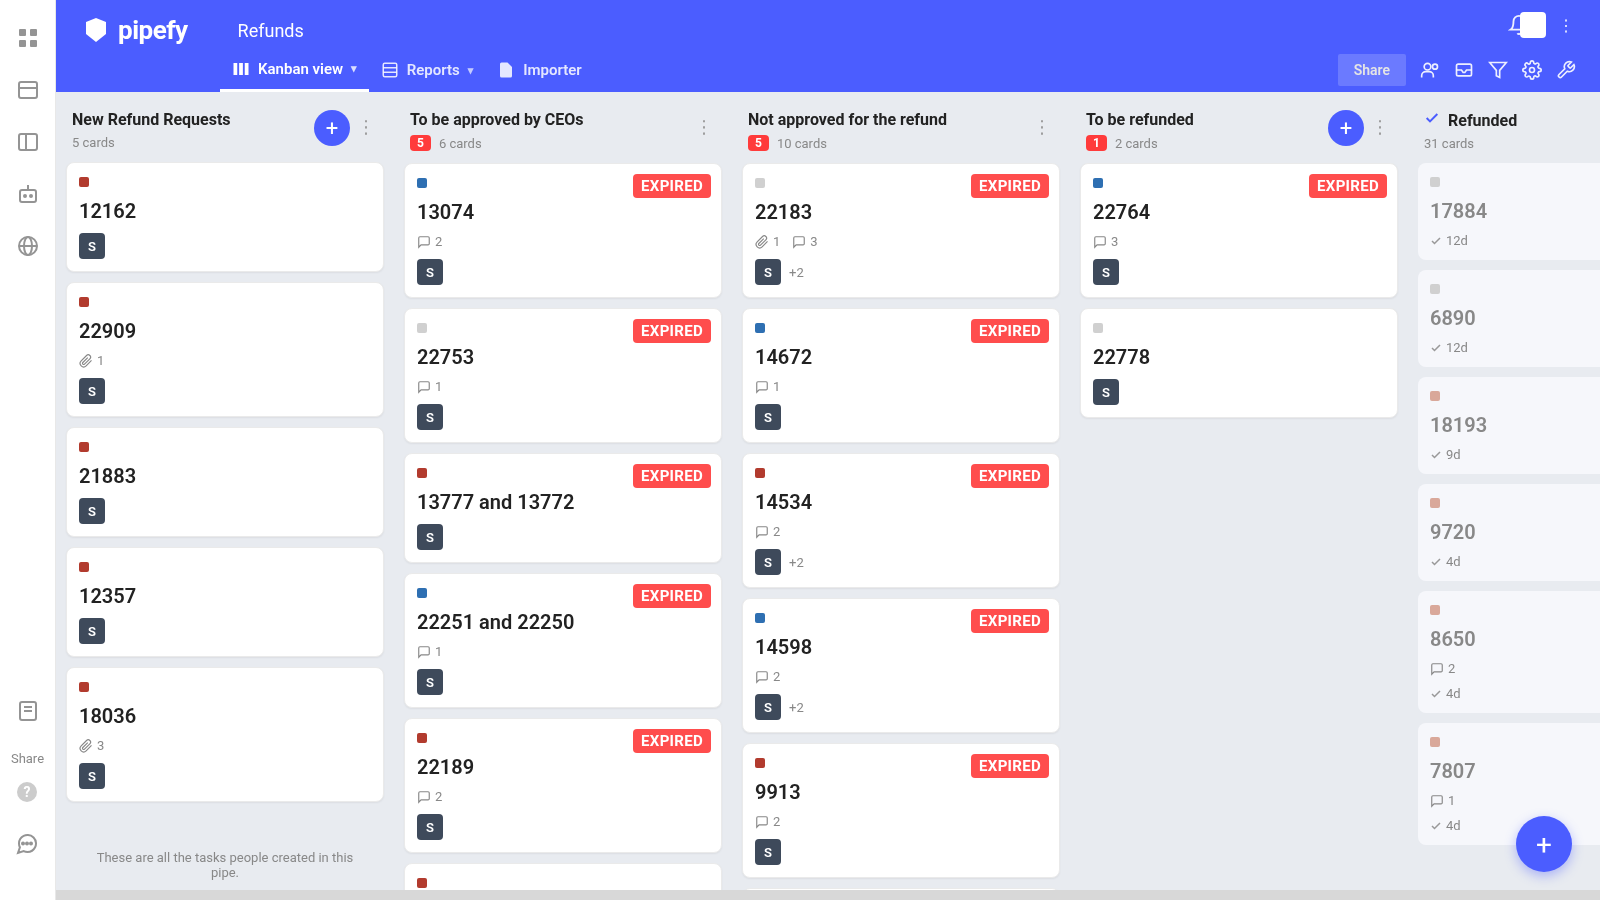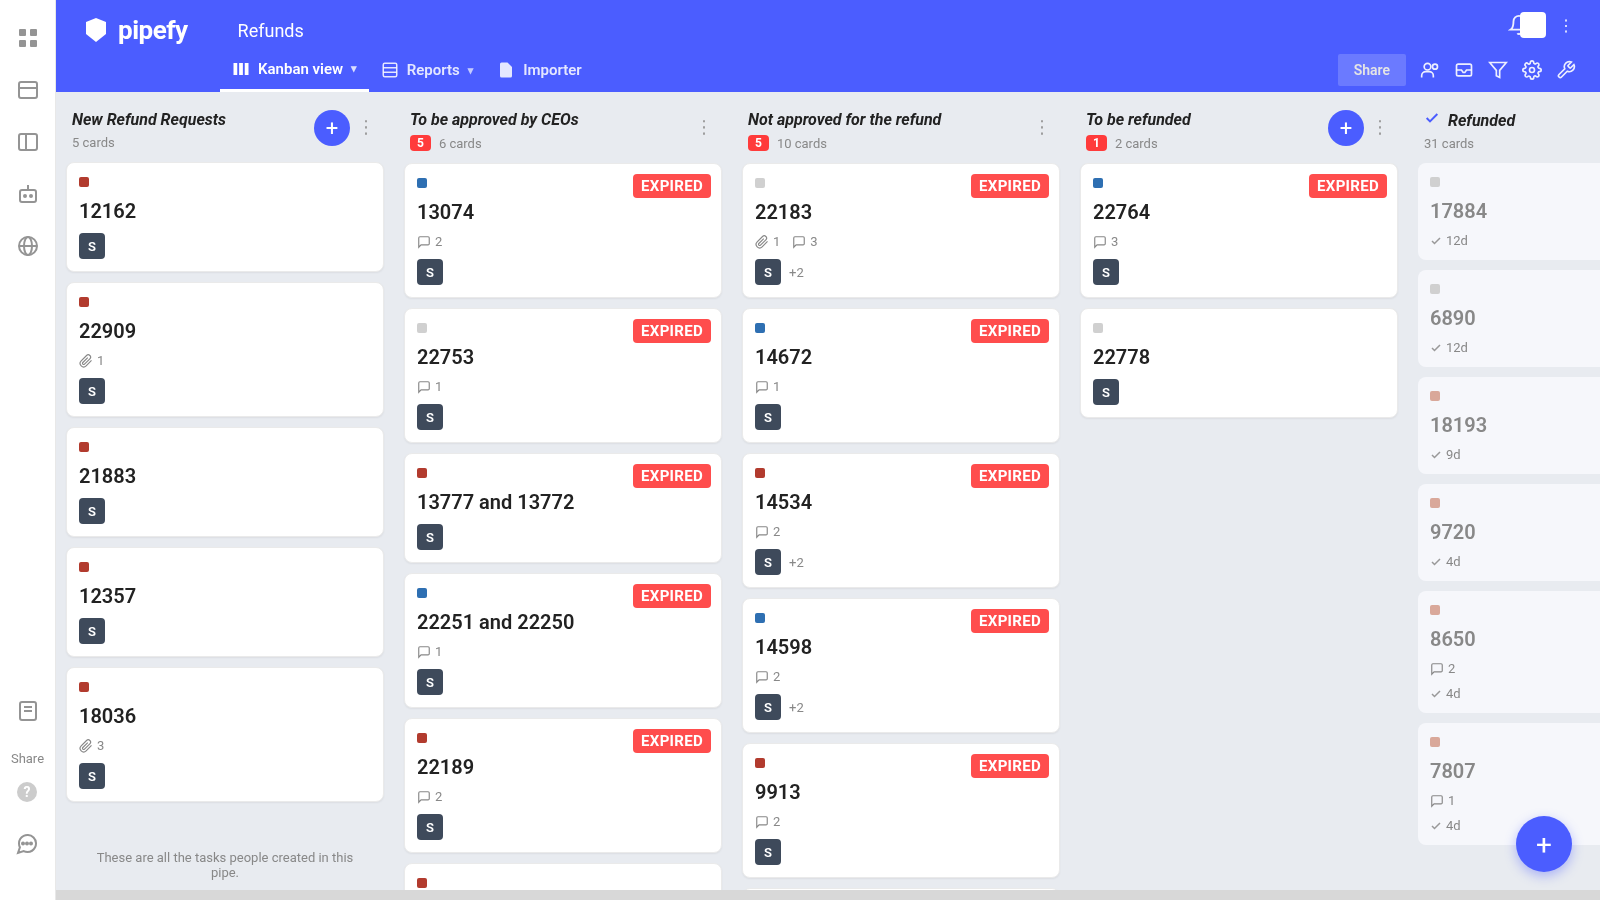--- a/index.html
+++ b/index.html
@@ -23,21 +23,21 @@
 .header-actions { margin-left: auto; display: flex; align-items: center; gap: 14px; }
 .share-btn { background: rgba(255,255,255,0.18); border: none; color: #e5e5e5; font-weight: 600; font-size: 14px; padding: 8px 16px; border-radius: 2px; cursor: pointer; }
 .hicon { width: 20px; height: 20px; color: rgba(255,255,255,0.9); cursor: pointer; display: flex; align-items: center; justify-content: center; }
 .avatar-sq { width: 26px; height: 26px; background: #fff; border-radius: 4px; display: flex; align-items: center; justify-content: center; font-size: 16px; }
 .notif-bell { position: absolute; right: 70px; top: 14px; width: 22px; height: 22px; color: rgba(255,255,255,0.9); cursor: pointer; }
 .board { flex: 1; background: #e8ebf0; display: flex; overflow-x: auto; padding: 0; position: relative; }
 .column { width: 338px; flex-shrink: 0; display: flex; flex-direction: column; padding: 0 8px; }
 .column:first-child { padding-left: 8px; }
 .col-head { padding: 18px 8px 12px 8px; display: flex; align-items: flex-start; }
 .col-title-wrap { flex: 1; }
-.col-title { font-size: 16px; font-weight: 700; color: #222; margin-bottom: 6px; display: flex; align-items: center; gap: 8px; font-style: italic; }
+.col-title { font-size: 16px; font-weight: 700; color: #222; margin-bottom: 6px; display: flex; align-items: center; gap: 8px; }
 .col-sub { font-size: 13px; color: #888; display: flex; align-items: center; gap: 8px; }
 .badge-num { background: #ff3b3b; color: #fff; font-size: 12px; font-weight: 700; padding: 1px 7px; border-radius: 4px; }
 .add-btn { width: 36px; height: 36px; border-radius: 50%; background: #4b5dff; color: #fff; border: none; font-size: 22px; cursor: pointer; display: flex; align-items: center; justify-content: center; margin-left: 6px; }
 .col-menu { width: 24px; text-align: center; color: #999; cursor: pointer; font-size: 18px; margin-left: 4px; margin-top: 6px; }
 .cards { flex: 1; overflow-y: auto; padding: 0 2px; }
 .card { background: #fff; border-radius: 8px; margin-bottom: 10px; padding: 0; box-shadow: 0 1px 2px rgba(0,0,0,0.06); border: 1px solid #eaeaea; overflow: hidden; cursor: pointer; }
 .card-body { padding: 14px 12px 12px 12px; position: relative; }
 .expired { position: absolute; right: 10px; top: 10px; background: #ff4d4d; color: #fff; font-size: 15px; font-weight: 700; padding: 3px 8px; border-radius: 4px; letter-spacing: 0.3px; }
 .card-dot { width: 10px; height: 10px; border-radius: 2px; display: inline-block; margin-bottom: 8px; }
 .card-title { font-size: 20px; font-weight: 600; color: #222; margin-bottom: 10px; }

